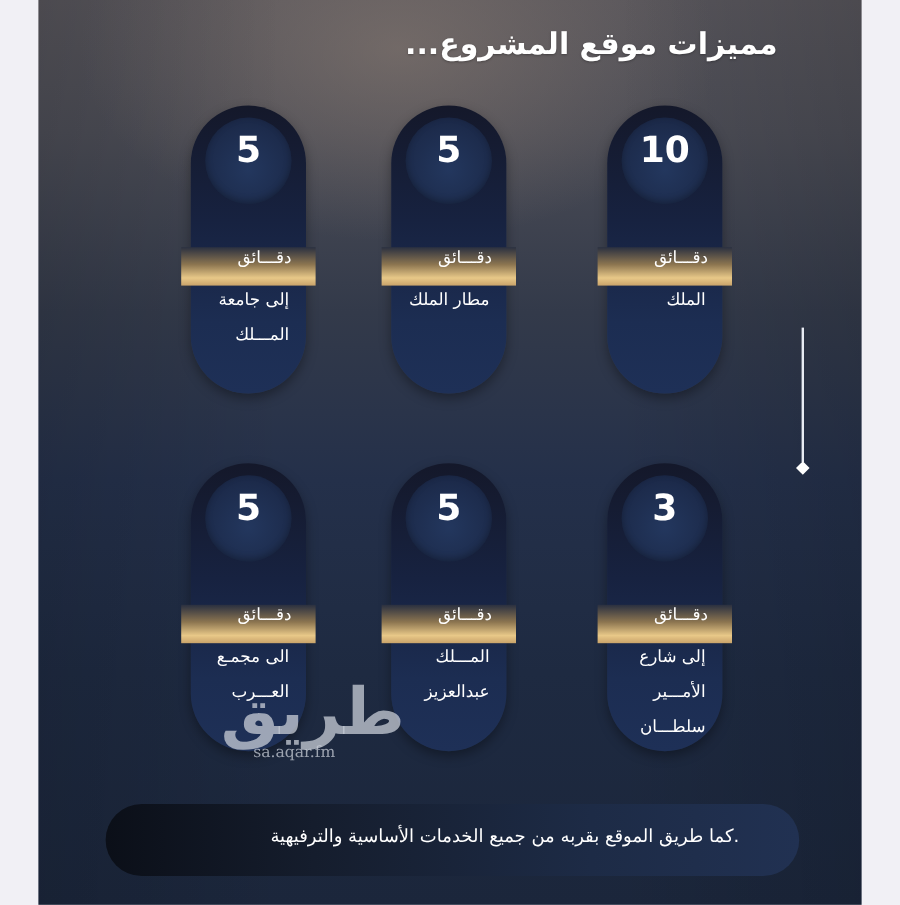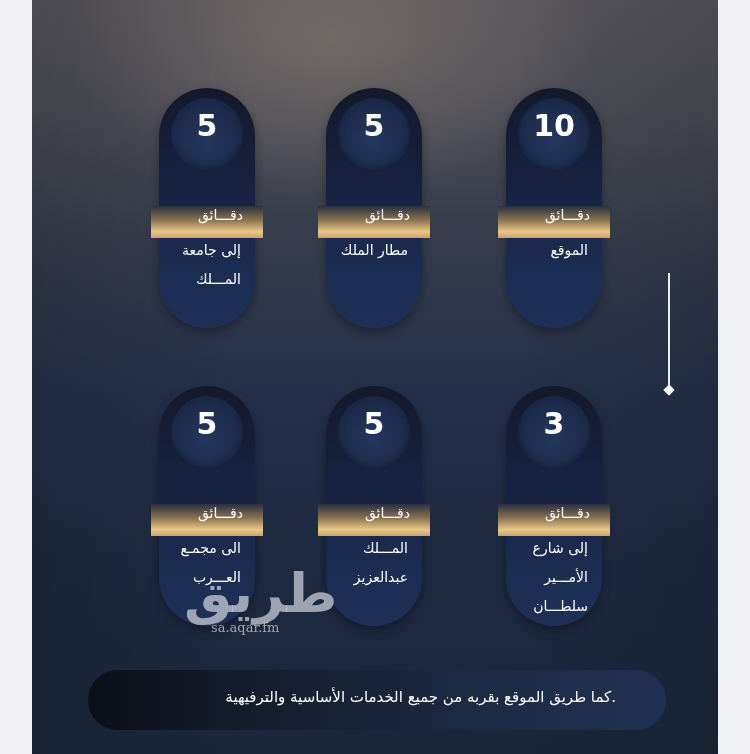--- a/index.html
+++ b/index.html
@@ -73,29 +73,30 @@
   .footer-text {
     position:absolute; right:50px; top:18px;
     color:#ffffff; font-size:15px; direction:rtl; white-space:nowrap;
   }
 </style>
 </head>
 <body>
 
 <div class="poster">
 
+  <div class="title">مميزات موقع  المشروع...</div>
 
   <div class="pill" style="left:474px; top:88px;">
     <div class="circle"></div>
     <div class="num">10</div>
     <div class="band">
       <span class="band-label">دقـــائق</span>
     </div>
     <div class="desc">
-      <span>الموقع</span>
+      <span>الملك</span>
     </div>
   </div>
 
   <div class="pill" style="left:294px; top:88px;">
     <div class="circle"></div>
     <div class="num">5</div>
     <div class="band">
       <span class="band-label">دقـــائق</span>
     </div>
     <div class="desc">

